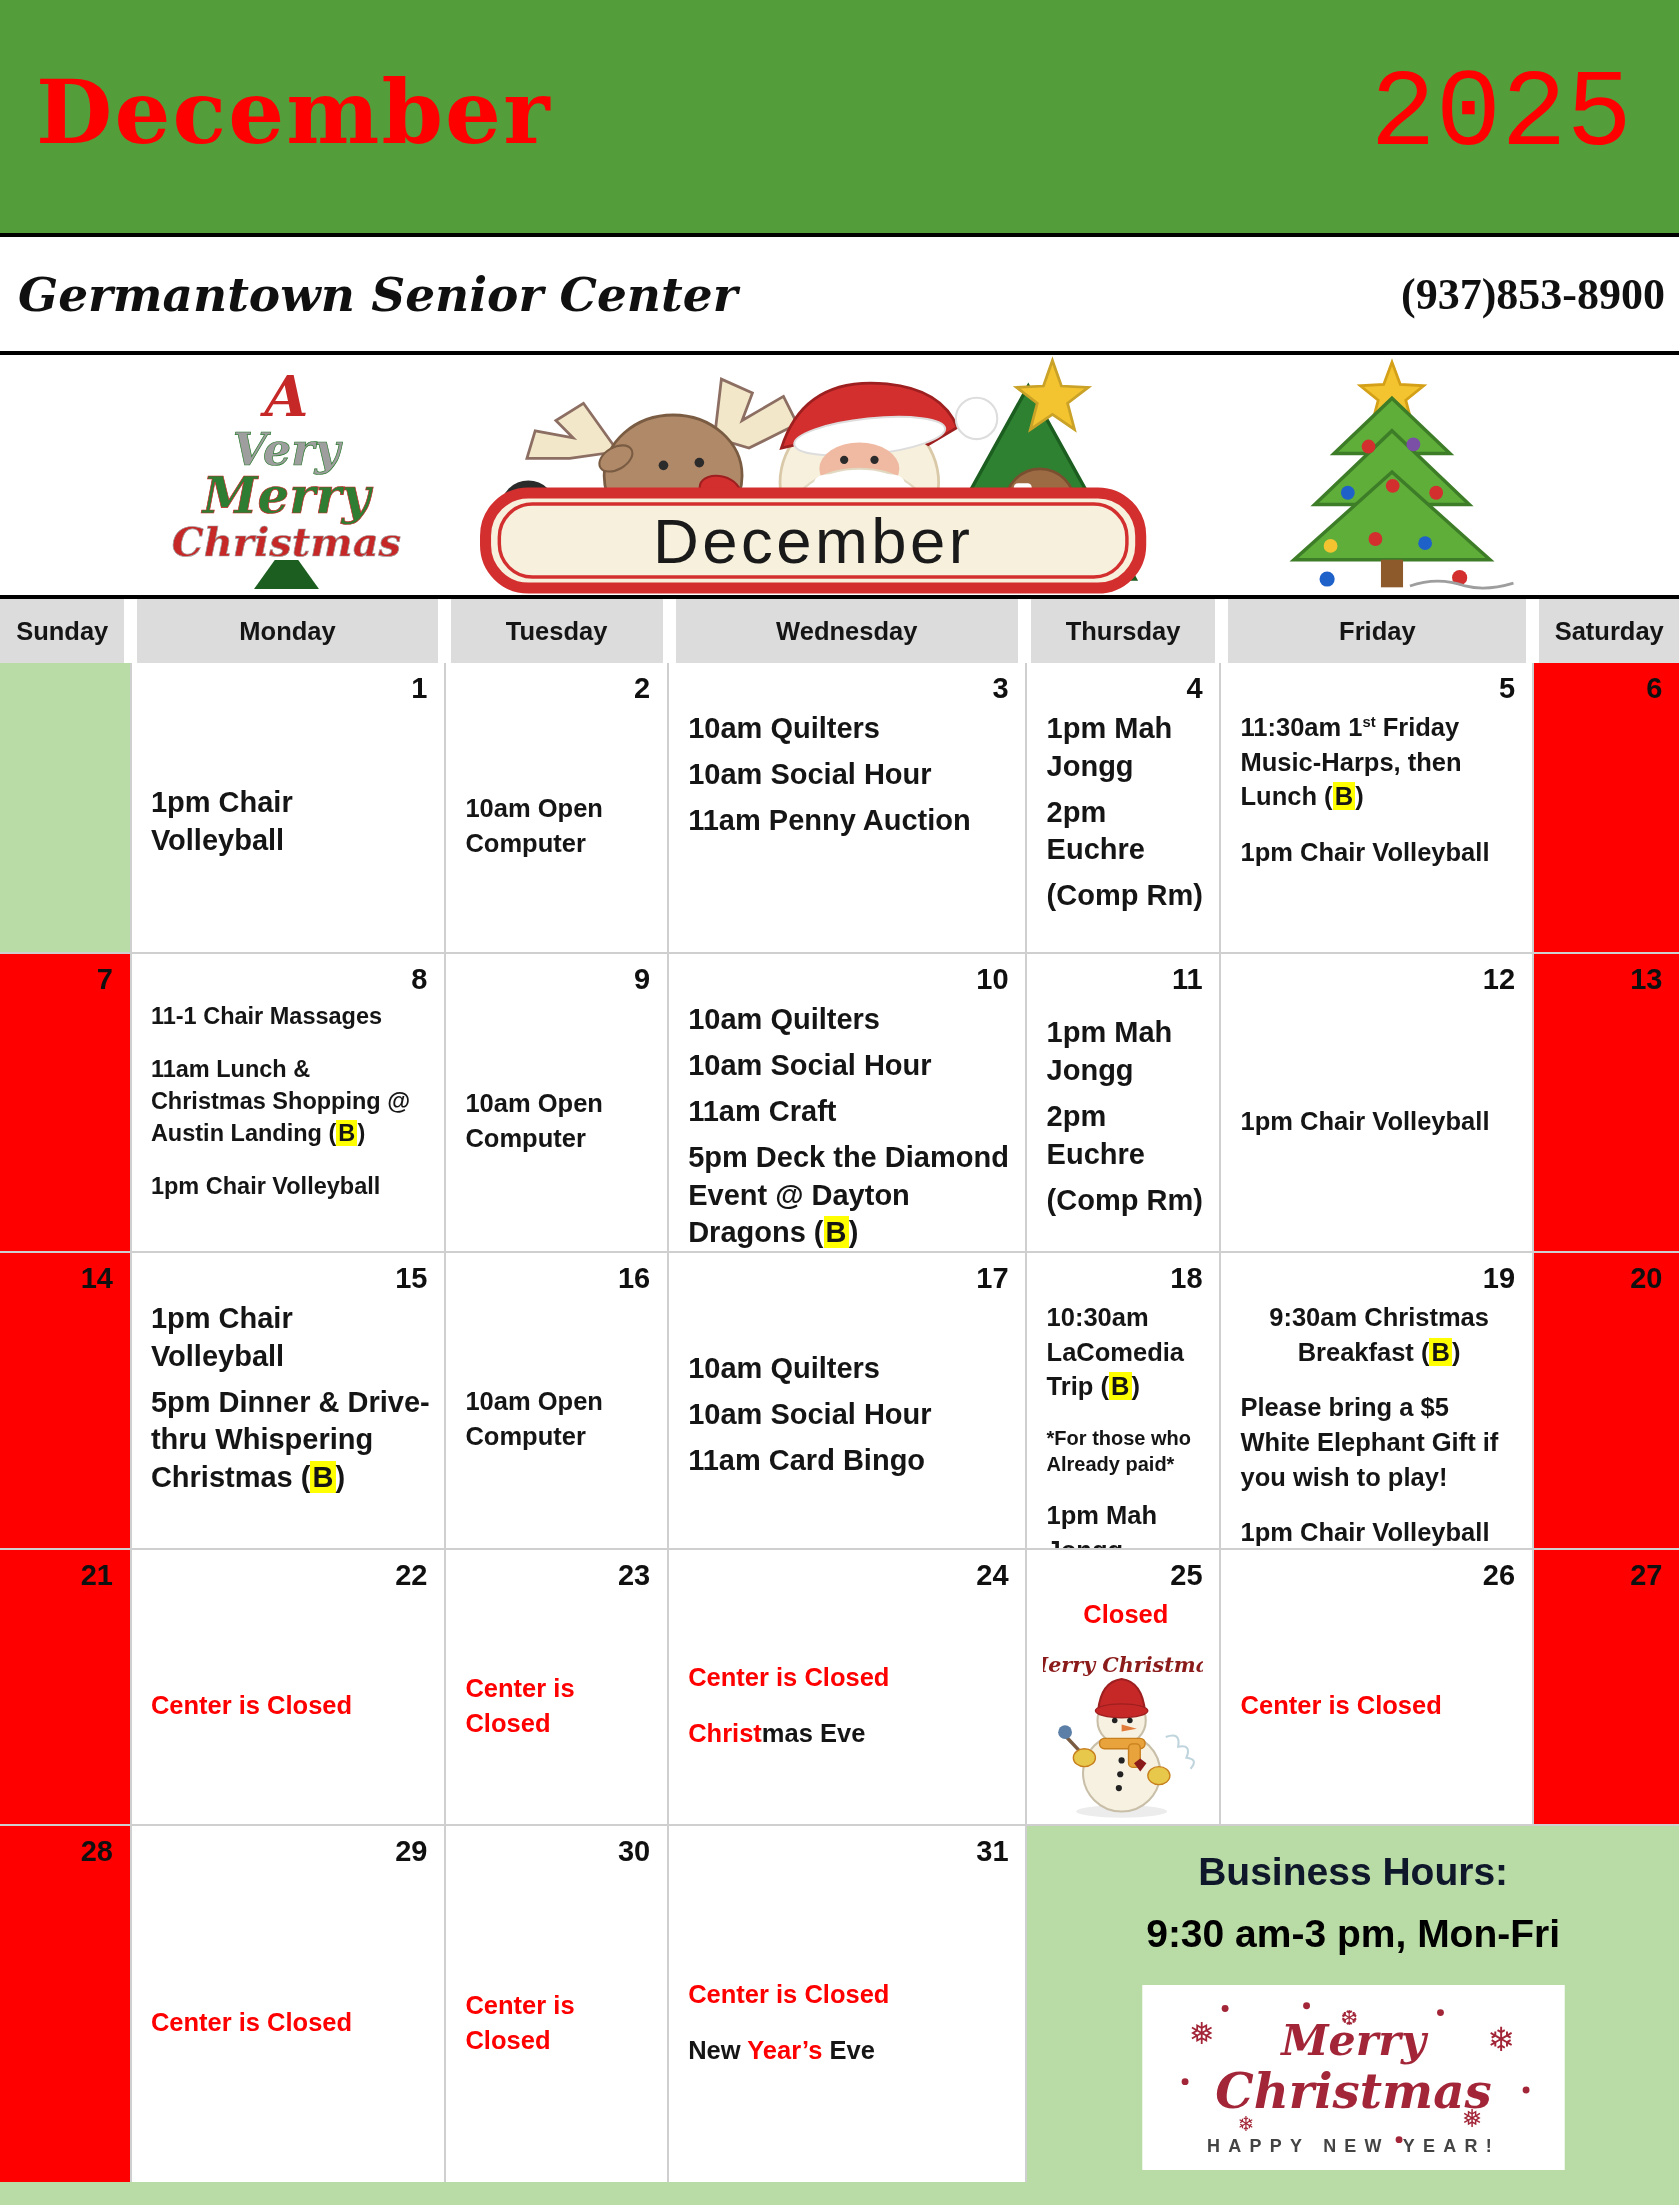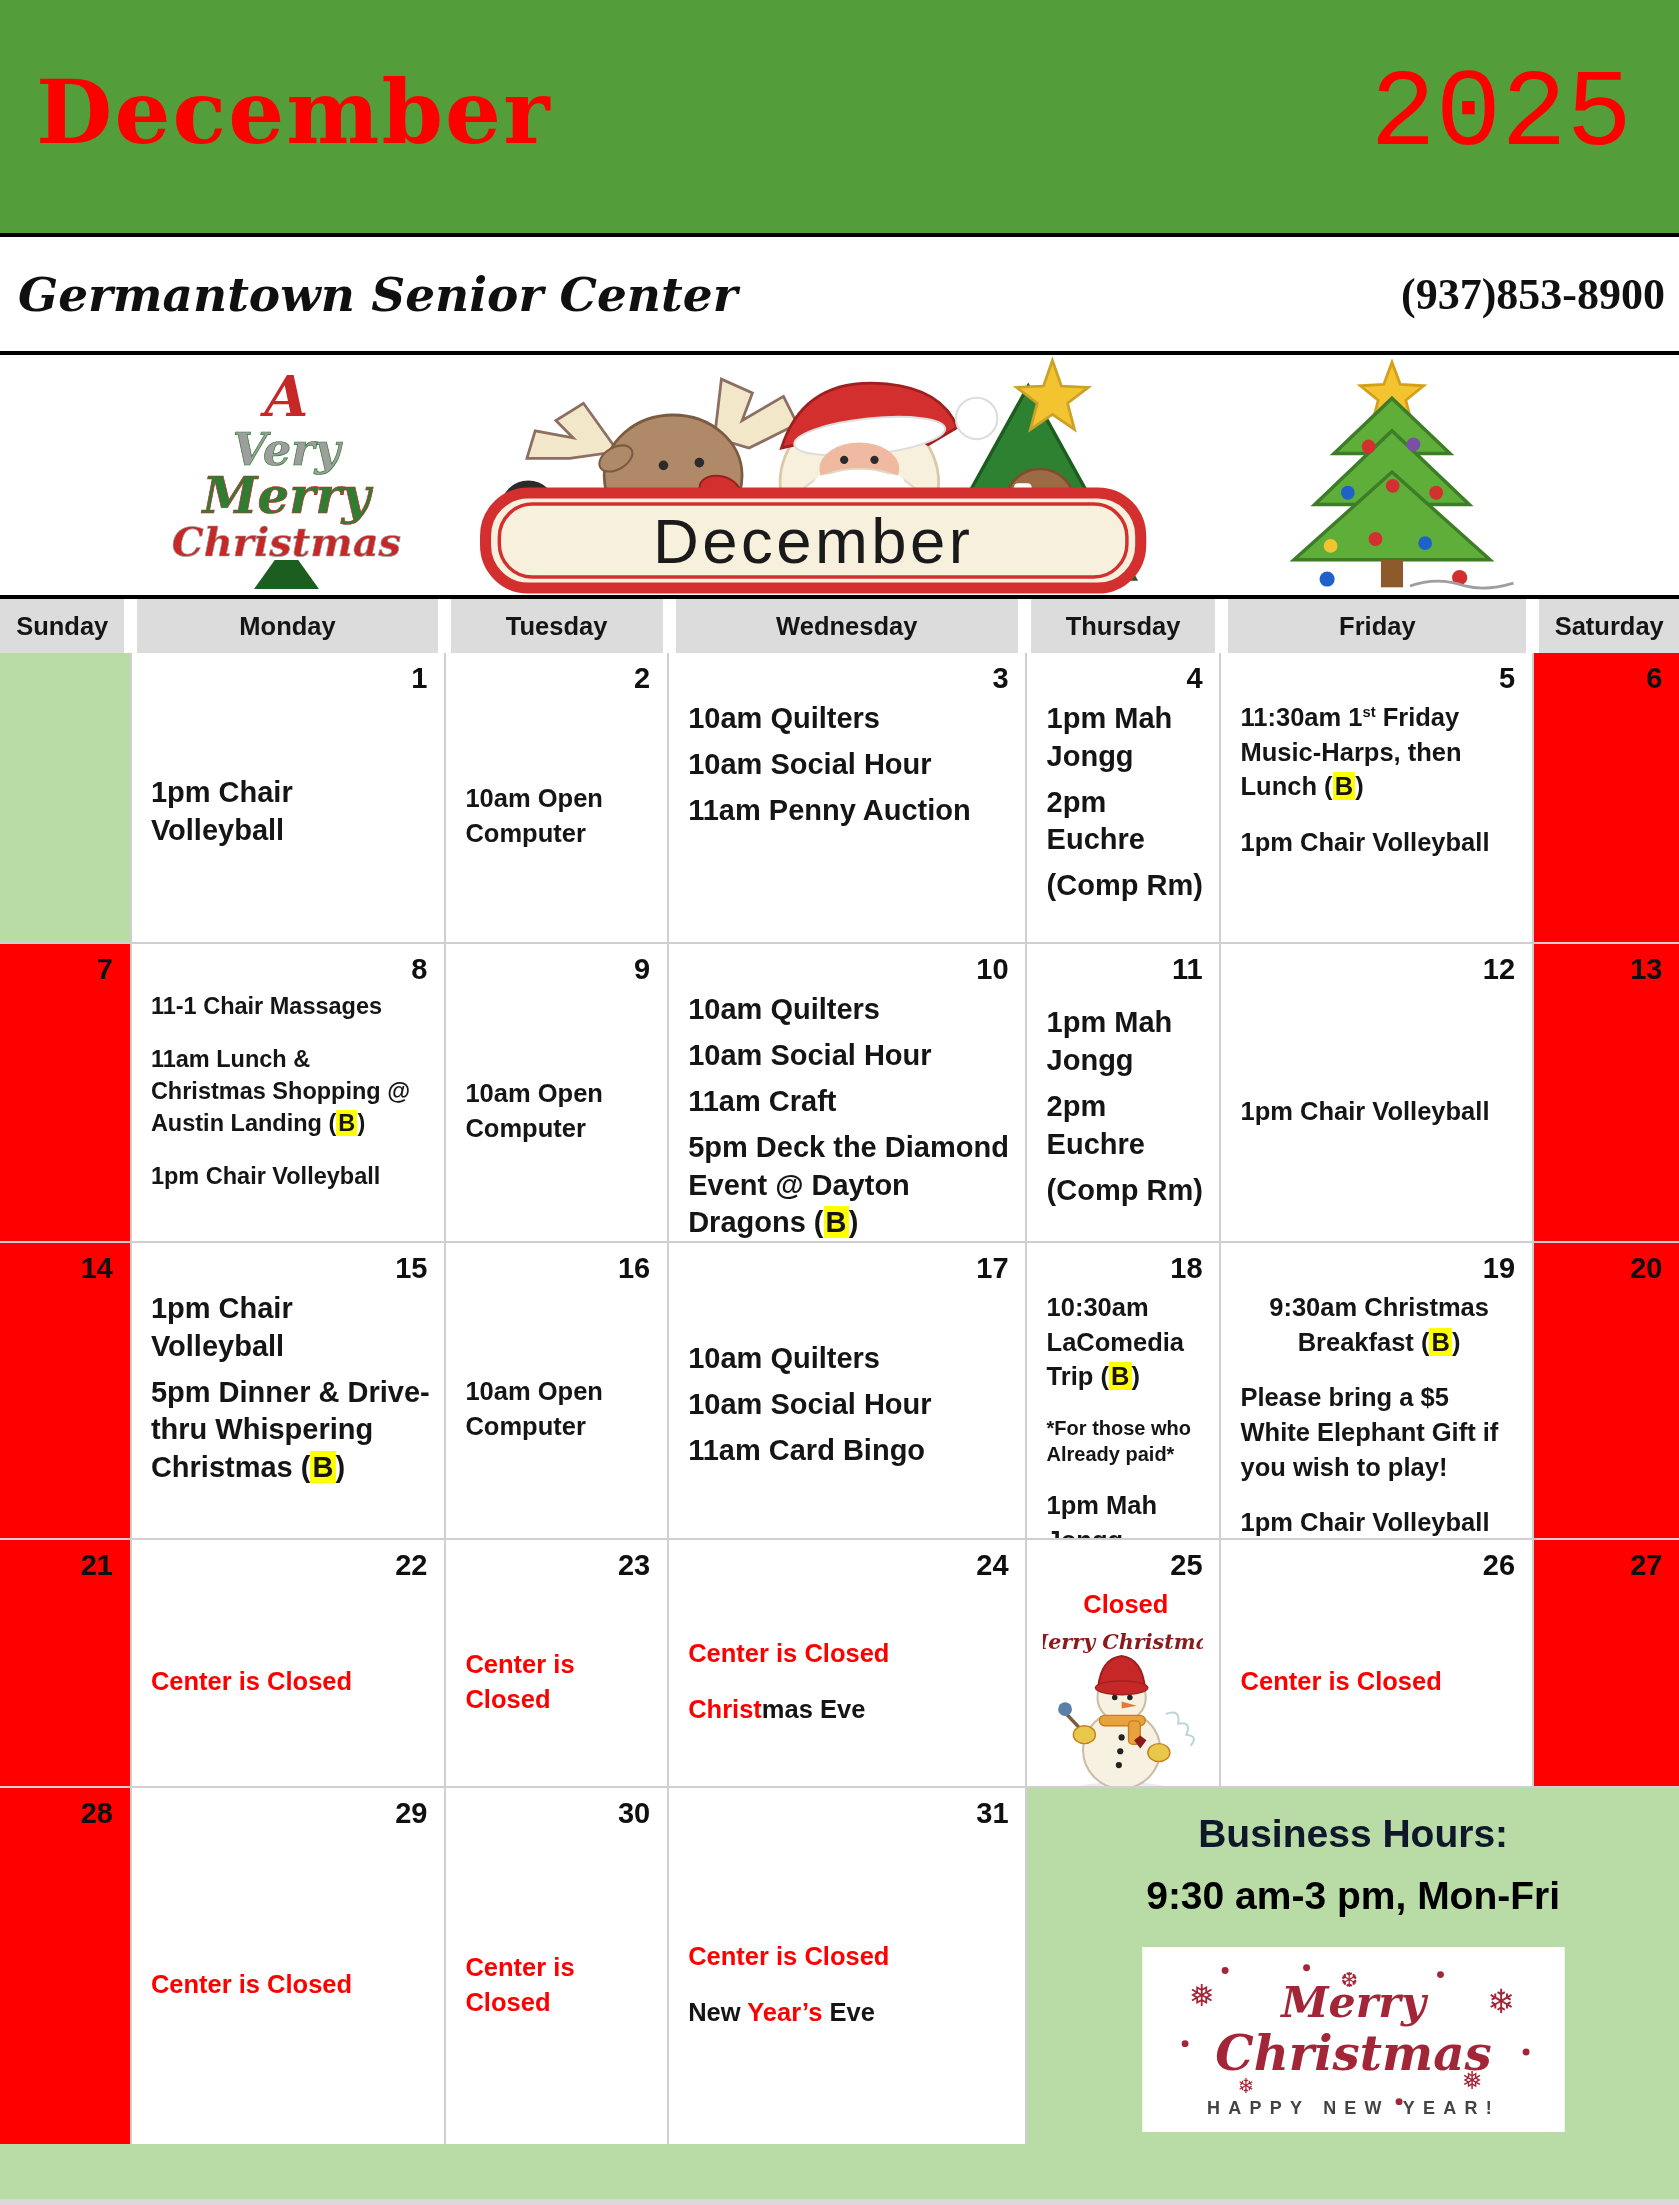--- a/index.html
+++ b/index.html
@@ -21,31 +21,31 @@
          font-family:Liberation Serif, serif;font-weight:bold;font-size:44px;color:#101010;}
 
   
   .art-strip{position:relative;height:244px;background:#fff;border-bottom:4.8px solid #000;box-sizing:border-box;}
   .art-left{position:absolute;left:124px;top:5.5px;}
   .art-center{position:absolute;left:445px;top:0px;}
   .art-right{position:absolute;left:1265px;top:2.8px;}
 
   
   .dow-row{display:grid;grid-template-columns:189fr 456fr 322fr 520fr 280fr 453fr 212fr;
-           column-gap:13px;background:#fff;height:54px;}
+           column-gap:13px;background:#fff;height:64px;}
   .dow{background:#DCDCDC;display:flex;align-items:center;justify-content:center;
        font-weight:bold;font-size:25.5px;color:#151515;}
 
   
   .week{display:grid;grid-template-columns:189fr 456fr 322fr 520fr 280fr 453fr 212fr;
         column-gap:2.1px;background:#CFCFCF;box-sizing:border-box;border-top:2.1px solid #CFCFCF;}
   .week.w1{border-top:none;height:289px;}
   .week.w2{height:299px;}
   .week.w3{height:297px;}
-  .week.w4{height:248px;}
+  .week.w4{height:276px;}
   .week.w5{height:358px;}
   .cell{background:#fff;display:flex;flex-direction:column;overflow:hidden;}
   .cell.red{background:#FF0000;}
   .cell.green{background:#B9DBA6;}
   .num{font-weight:bold;font-size:29px;line-height:1;text-align:right;padding:11px 16.6px 0 0;color:#101010;}
   .evts{flex:1;display:flex;flex-direction:column;padding:7px 14px 9.7px 19.3px;
         font-weight:bold;font-size:25.5px;line-height:1.36;color:#151515;}
   .cell.vmid .evts{justify-content:center;}
   .evts p{margin:0 0 21px;}
   .evts p:last-child{margin-bottom:0;}

